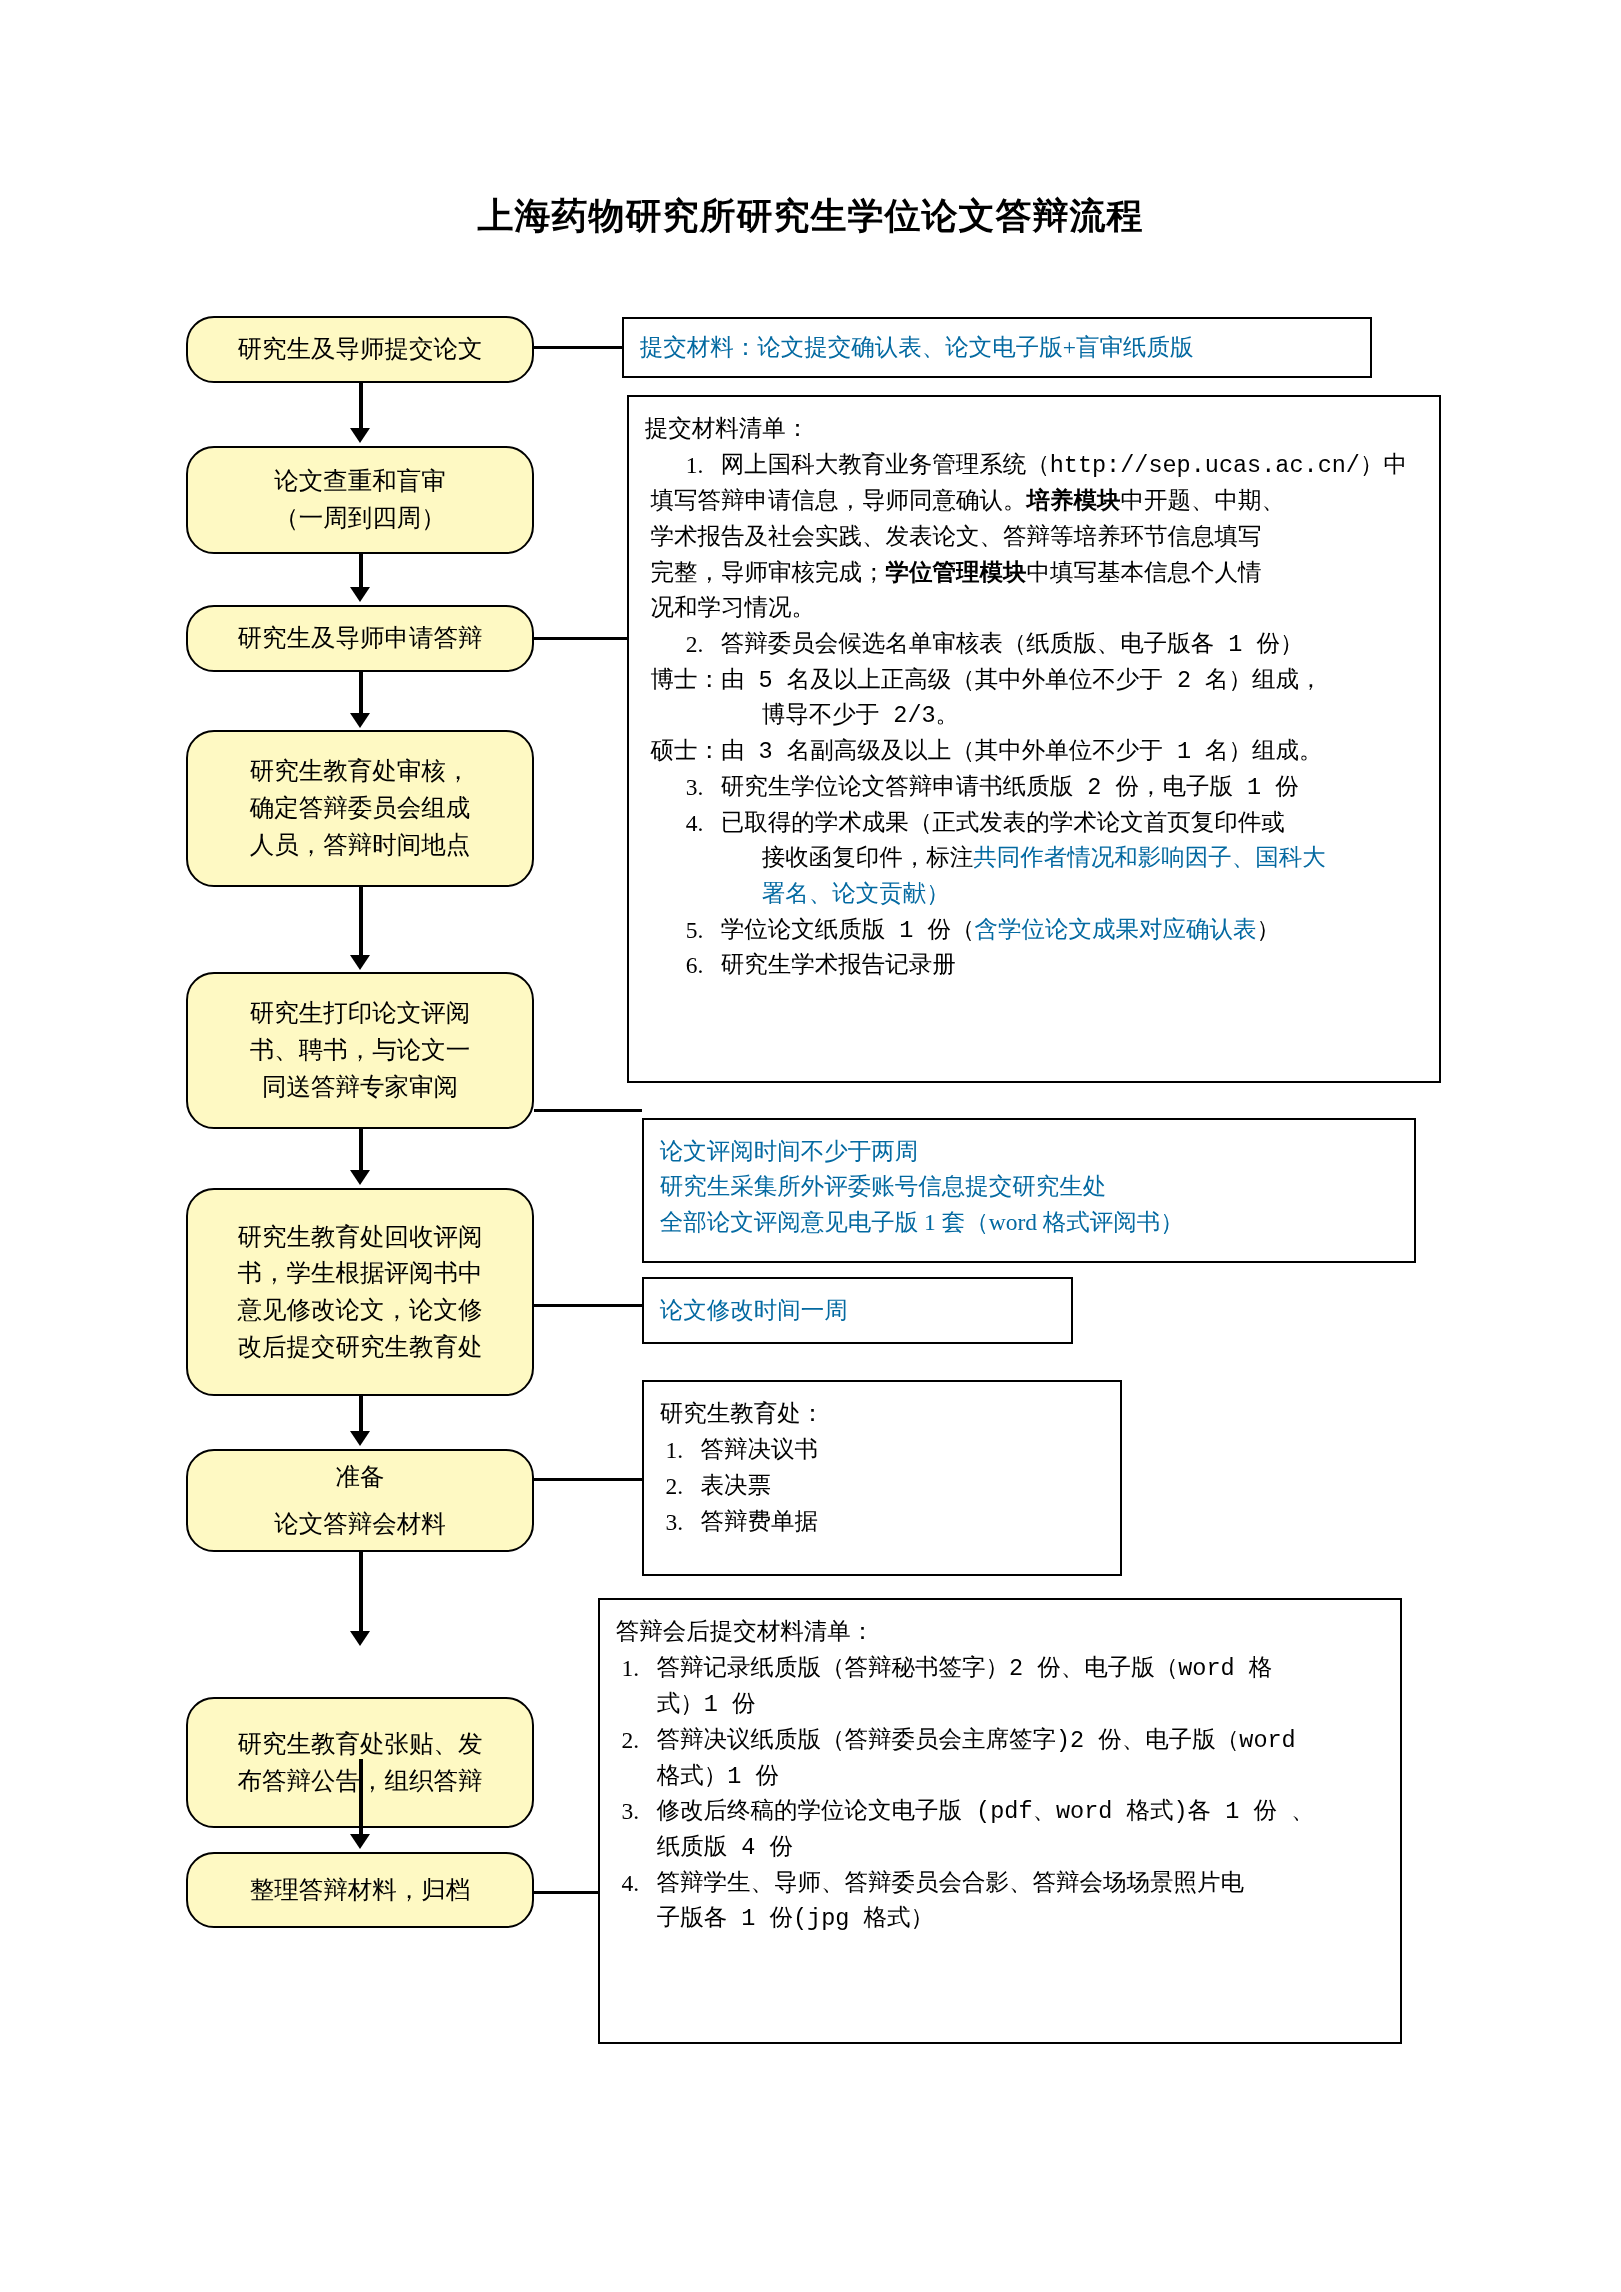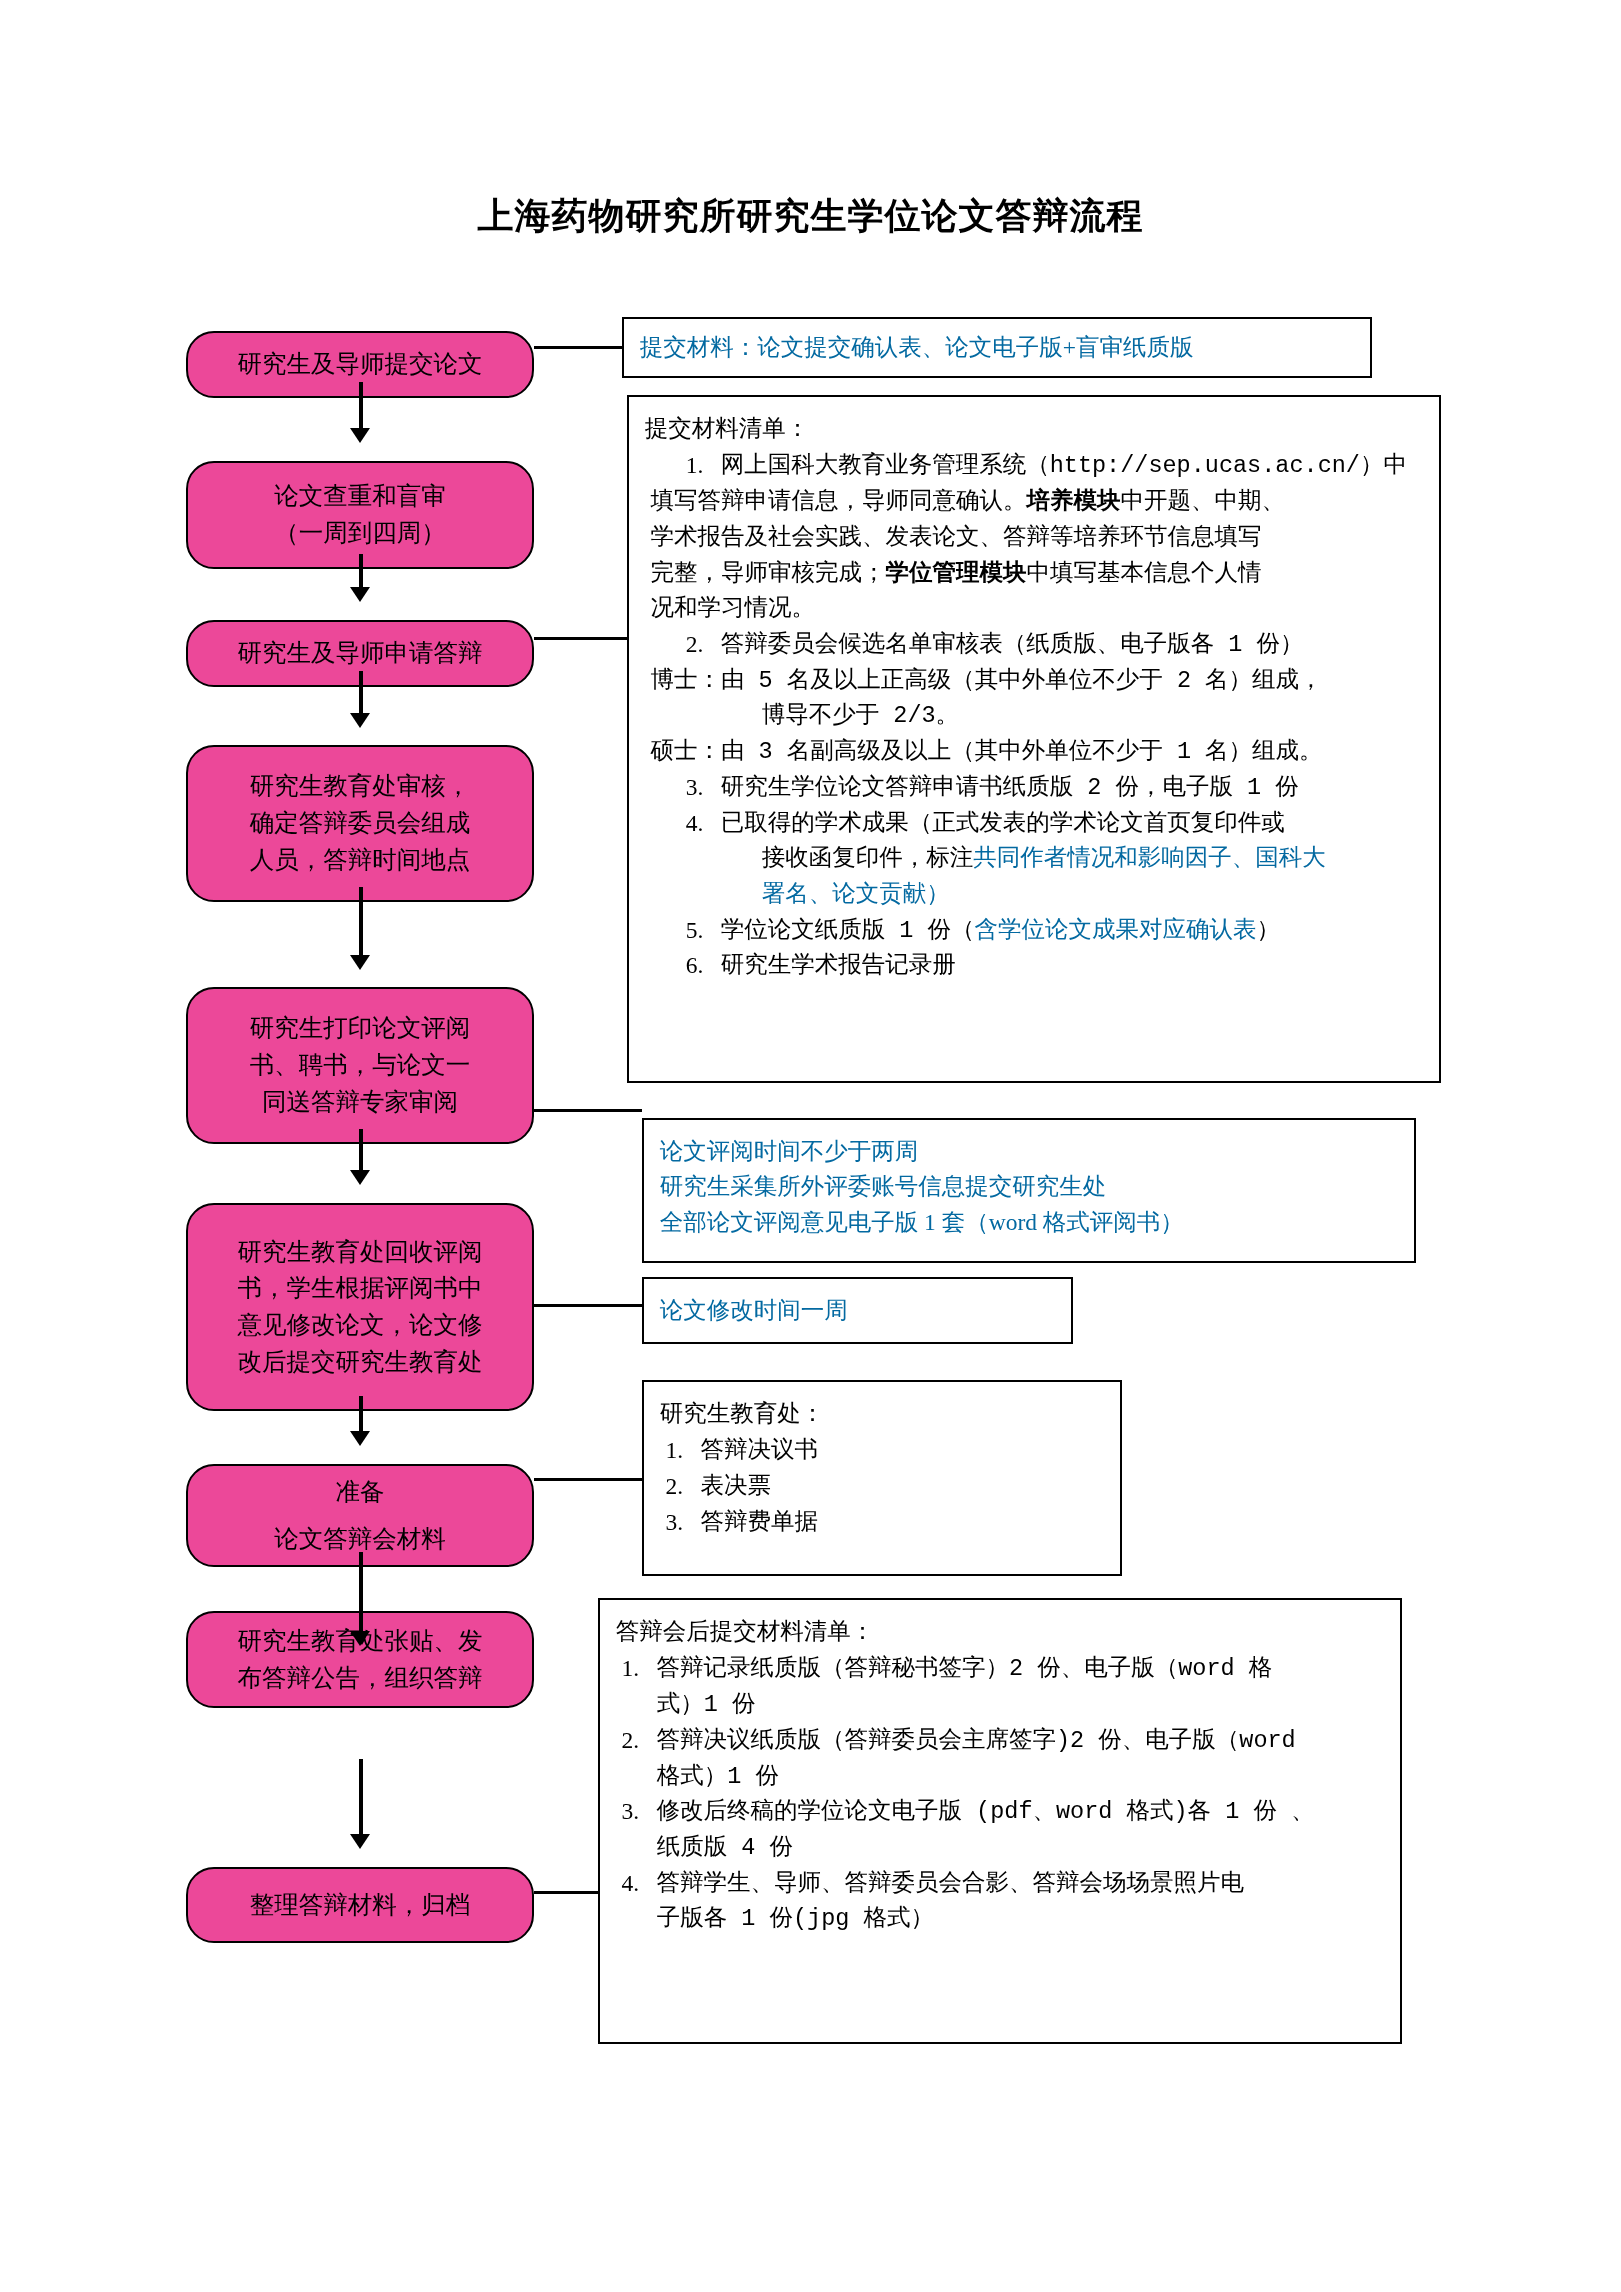--- a/index.html
+++ b/index.html
@@ -30,31 +30,30 @@
     font-weight: bold;
     letter-spacing: 1px;
     font-family: "Liberation Serif", "DejaVu Serif", serif;
   }
 
   
   .flowbox {
     position: absolute;
     border: 2.9px solid #000;
     border-radius: 28px;
-    background: #ec4899;
+    background: #fef9c3;
     box-sizing: border-box;
     display: flex;
     flex-direction: column;
     align-items: center;
     justify-content: center;
     text-align: center;
     font-size: 24.5px;
     line-height: 1.5;
     padding: 5.9px 7.8px;
-    margin-top: 15px;
   }
   .flowbox .ln { display: block; white-space: nowrap; }
 
   
   .notebox {
     position: absolute;
     border: 2.9px solid #000;
     background: #fff;
     box-sizing: border-box;
     font-size: 23.5px;
@@ -130,21 +129,21 @@
     <span class="ln">书，学生根据评阅书中</span>
     <span class="ln">意见修改论文，论文修</span>
     <span class="ln">改后提交研究生教育处</span>
   </div>
 
   <div class="flowbox" style="left:186px; top:1449px; width:348px; height:103px;gap:10px;">
     <span class="ln">准备</span>
     <span class="ln">论文答辩会材料</span>
   </div>
 
-  <div class="flowbox" style="left:186px; top:1596px; width:348px; height:97px;font-family:Liberation Serif, serif;">
+  <div class="flowbox" style="left:186px; top:1697px; width:348px; height:131px;font-family:Liberation Serif, serif;">
     <span class="ln">研究生教育处张贴、发</span>
     <span class="ln">布答辩公告，组织答辩</span>
   </div>
 
   <div class="flowbox" style="left:186px; top:1852px; width:348px; height:76px;">
     <span class="ln">整理答辩材料，归档</span>
   </div>
 
   <div class="vline" style="left:359px; top:382px; height:48px;"></div>
   <div class="arrowhead" style="left:350px; top:428px;"></div>

